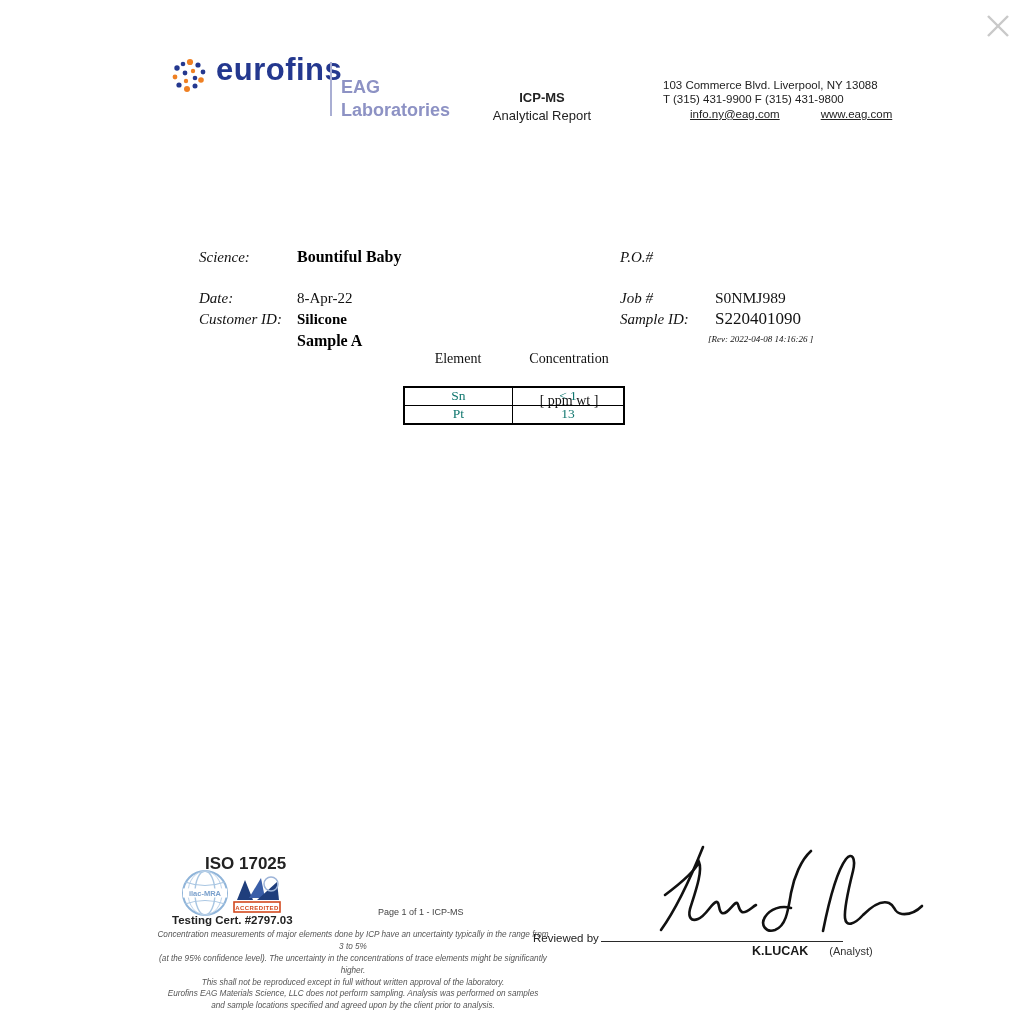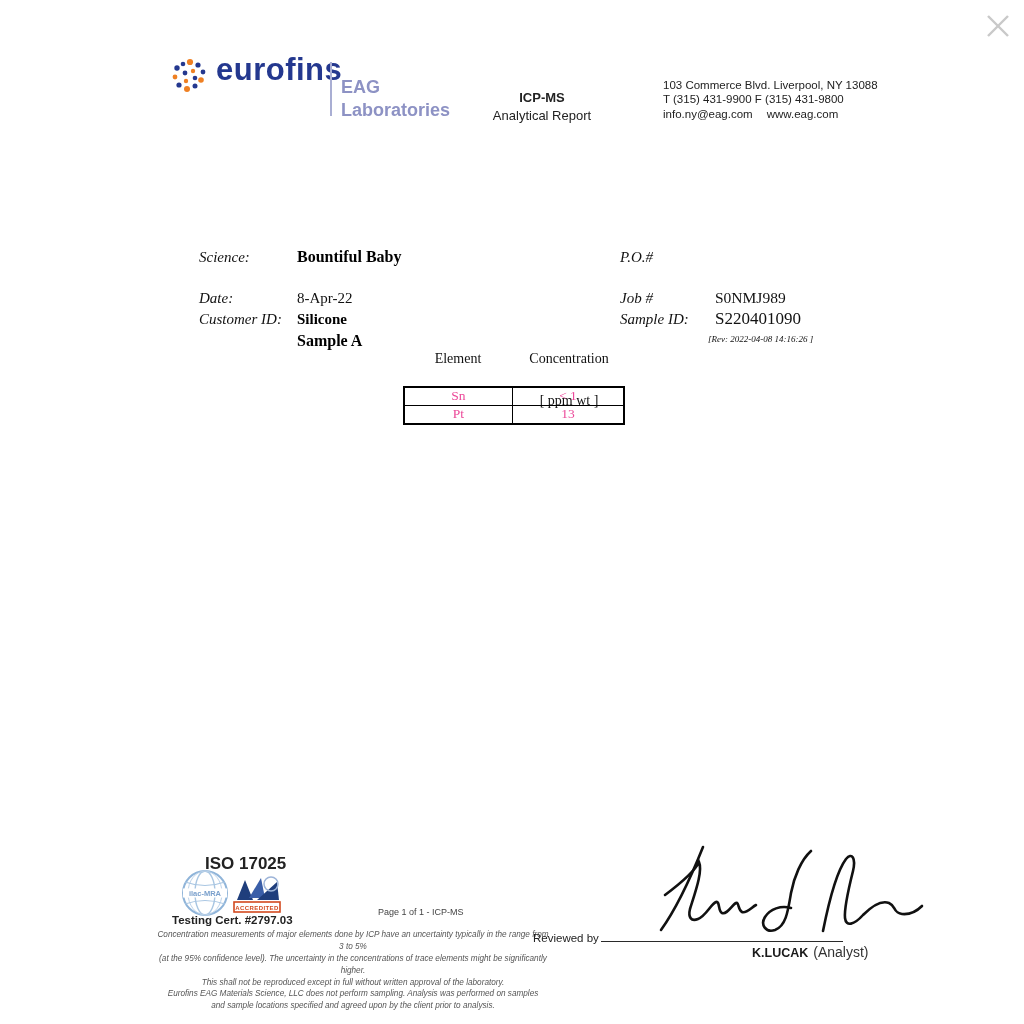--- a/index.html
+++ b/index.html
@@ -38,21 +38,21 @@
   .report-title-block {
     position: absolute; top: 89px; left: 452px; width: 180px;
     text-align: center; font-size: 13px; line-height: 1.35; color: #222;
   }
   .report-title-block .bold { font-weight: bold; }
   .contact-block {
     position: absolute; top: 78px; left: 663px;
     font-size: 11.5px; line-height: 1.25; color: #222;
   }
   .contact-links a, .contact-links span.link {
-    color: #222; cursor: pointer;
+    color: #222; text-decoration: underline; cursor: pointer; margin-left: 27px;
   }
   .contact-links span.gap { display: inline-block; width: 14px; }
 
   
   .serif { font-family: "Liberation Serif", serif; }
   .lbl { font-style: italic; font-size: 15px; color: #111; }
   .val { font-size: 15px; color: #111; }
   .val-bold { font-weight: bold; font-size: 16px; color: #000; }
   .rev-note {
     font-family: "Liberation Serif", serif;
@@ -62,38 +62,38 @@
   
   .tbl-header { font-family: "Liberation Serif", serif; font-size: 14px; text-align: center; color: #111; }
   .results-box {
     position: absolute; left: 403px; top: 386px; width: 222px;
     border: 2.5px solid #000; border-collapse: collapse;
   }
   .results-box .row { display: flex; }
   .results-box .row + .row { border-top: 1.5px solid #000; }
   .results-box .cell {
     font-family: "Liberation Serif", serif; font-size: 13.5px;
-    text-align: center; height: 17px; line-height: 16px; color: #ec4899;
+    text-align: center; height: 17px; line-height: 16px; color: #0f766e;
   }
   .results-box .c1 { width: 108px; border-right: 1.5px solid #000; }
   .results-box .c2 { flex: 1; }
 
   
   .iso-label { position: absolute; left: 205px; top: 854px; font-size: 17px; font-weight: bold; color: #222; }
   .cert-label { position: absolute; left: 172px; top: 914px; font-size: 11.5px; font-weight: bold; color: #222; }
   .page-info { position: absolute; left: 378px; top: 907px; font-size: 9px; color: #444; }
   .disclaimer {
     position: absolute; left: 157px; top: 929px; width: 392px;
     font-size: 8.2px; font-style: italic; color: #555;
     text-align: center; line-height: 1.45;
   }
   .reviewed-row { position: absolute; left: 533px; top: 932px; font-size: 11.5px; color: #222; display: flex; align-items: flex-end; }
   .review-line { position: absolute; left: 601px; top: 941px; width: 242px; border-top: 1.6px solid #2a2a2a; }
   .reviewer { position: absolute; left: 752px; top: 944px; font-size: 12.5px; font-weight: bold; color: #1a1a1a; }
-  .reviewer .role { font-weight: normal; font-size: 14px; color: #333; margin-left: 5px; }
+  .reviewer .role { font-weight: normal; font-size: 11px; color: #333; margin-left: 21px; }
 </style>
 </head>
 <body>
 
 <div id="page">
 
   <div class="close-btn">
     <svg width="28" height="28" viewBox="0 0 28 28">
       <line x1="4" y1="4" x2="24" y2="24" stroke="#c9c9c9" stroke-width="2.4"></line>
       <line x1="24" y1="4" x2="4" y2="24" stroke="#c9c9c9" stroke-width="2.4"></line>

